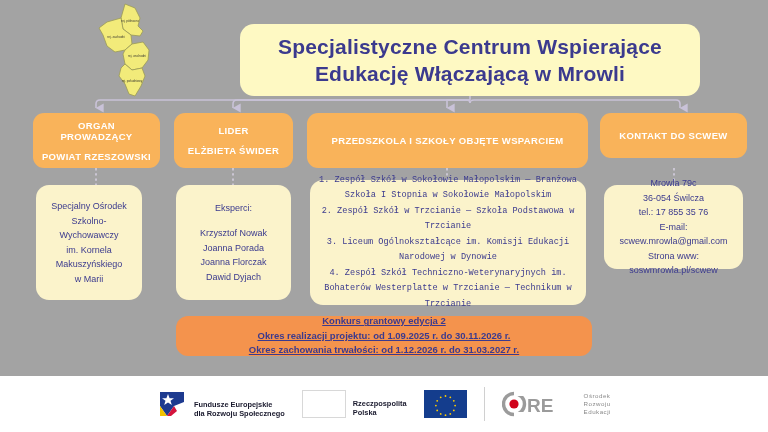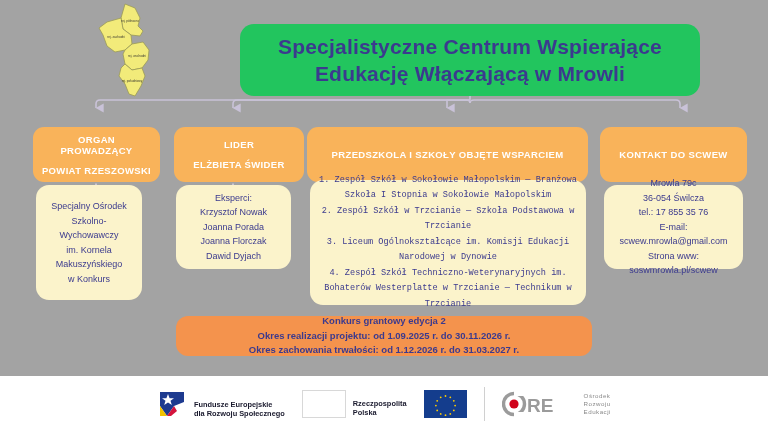--- a/index.html
+++ b/index.html
@@ -12,71 +12,71 @@
   }
   .canvas{position:absolute;left:0;top:0;width:768px;height:432px;}
 
   
   .map{position:absolute;left:85px;top:2px;width:88px;height:98px;}
   .map svg{display:block;}
 
   
   .title-box{
     position:absolute;left:240px;top:24px;width:460px;height:72px;
-    background:#22c55e;border-radius:14px;
+    background:#fef9c3;border-radius:14px;
     display:flex;align-items:center;justify-content:center;
     box-sizing:border-box;padding:4px 14px;
   }
   .title-text{
     color:#3b3a8e;font-size:21px;line-height:27px;font-weight:700;
     text-align:center;letter-spacing:.2px;
   }
 
   
   .connectors{position:absolute;left:0;top:0;width:768px;height:432px;pointer-events:none;}
 
   
   .chip{
     position:absolute;background:#f9b35a;border-radius:11px;
     display:flex;flex-direction:column;align-items:center;justify-content:center;
     box-sizing:border-box;padding:6px 8px;
-    color:#ffffff;font-size:9.5px;font-weight:700;letter-spacing:.35px;text-align:center;margin-top:14px;
+    color:#ffffff;font-size:9.5px;font-weight:700;letter-spacing:.35px;text-align:center;
   }
   .chip .l1{margin-bottom:9px;}
   .chip .l2{}
   .chip.single{}
   #chip-organ{left:33px;top:113px;width:127px;height:55px;}
-  #chip-lider{left:174px;top:113px;width:130px;height:55px;}
+  #chip-lider{left:174px;top:113px;width:119px;height:55px;}
   #chip-szkoly{left:307px;top:113px;width:281px;height:55px;}
-  #chip-kontakt{left:600px;top:113px;width:147px;height:55px;}
+  #chip-kontakt{left:600px;top:113px;width:147px;height:45px;}
 
   
   .card{
     position:absolute;background:#fbf3cb;border-radius:13px;
     box-sizing:border-box;padding:10px 9px;
     color:#3b3a8e;font-size:9px;line-height:14.5px;text-align:center;
     display:flex;flex-direction:column;align-items:center;justify-content:center;
   }
   #card-organ{left:36px;top:185px;width:106px;height:115px;}
-  #card-lider{left:176px;top:185px;width:115px;height:84px;}
+  #card-lider{left:176px;top:185px;width:115px;height:115px;}
   #card-szkoly{left:310px;top:180px;width:276px;height:125px;font-family:Liberation Mono, monospace;}
   #card-kontakt{left:604px;top:185px;width:139px;height:84px;}
 
   #card-szkoly{font-size:8.6px;line-height:15.5px;padding:8px 6px;}
   .card .gap{height:11px;}
   .card .line{white-space:normal;}
   .card .item{display:block;}
 
   
   .banner{
     position:absolute;left:176px;top:316px;width:416px;height:40px;
     background:#f4934d;border-radius:12px;
     display:flex;flex-direction:column;align-items:center;justify-content:center;
     color:#3b3a8e;font-size:9.5px;line-height:14.5px;text-align:center;font-weight:600;
-    box-sizing:border-box;padding:4px 10px;
+    box-sizing:border-box;padding:4px 10px;text-decoration:underline;
   }
 
   
   .footer{
     position:absolute;left:0;top:376px;width:768px;height:56px;background:#ffffff;
     display:flex;align-items:center;justify-content:center;gap:17px;
   }
   .logo-unit{display:flex;align-items:flex-end;gap:7px;}
   .logo-label{color:#1a1a2e;font-size:7.4px;line-height:9.6px;font-weight:700;white-space:pre-line;}
   .logo-label.right{text-align:right;}
@@ -155,21 +155,21 @@
 
   <div class="chip single" id="chip-kontakt">
     <span>KONTAKT DO SCWEW</span>
   </div>
 
   <div class="card" id="card-organ">
     <span class="line">Specjalny Ośrodek</span>
     <span class="line">Szkolno-Wychowawczy</span>
     <span class="line">im. Kornela</span>
     <span class="line">Makuszyńskiego</span>
-    <span class="line">w Konkurs</span>
+    <span class="line">w Marii</span>
   </div>
 
   <div class="card" id="card-lider">
     <span class="line">Eksperci:</span>
     <span class="gap"></span>
     <span class="line">Krzysztof Nowak</span>
     <span class="line">Joanna Porada</span>
     <span class="line">Joanna Florczak</span>
     <span class="line">Dawid Dyjach</span>
   </div>

